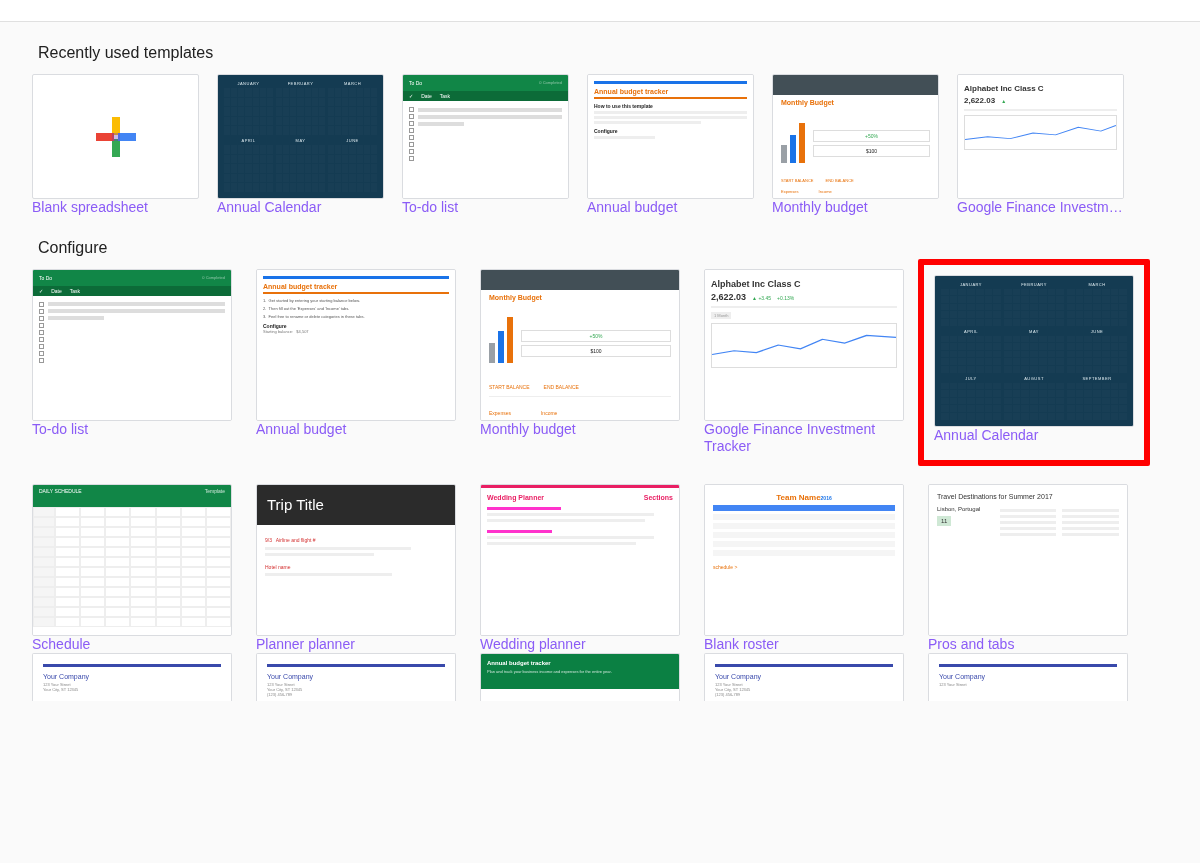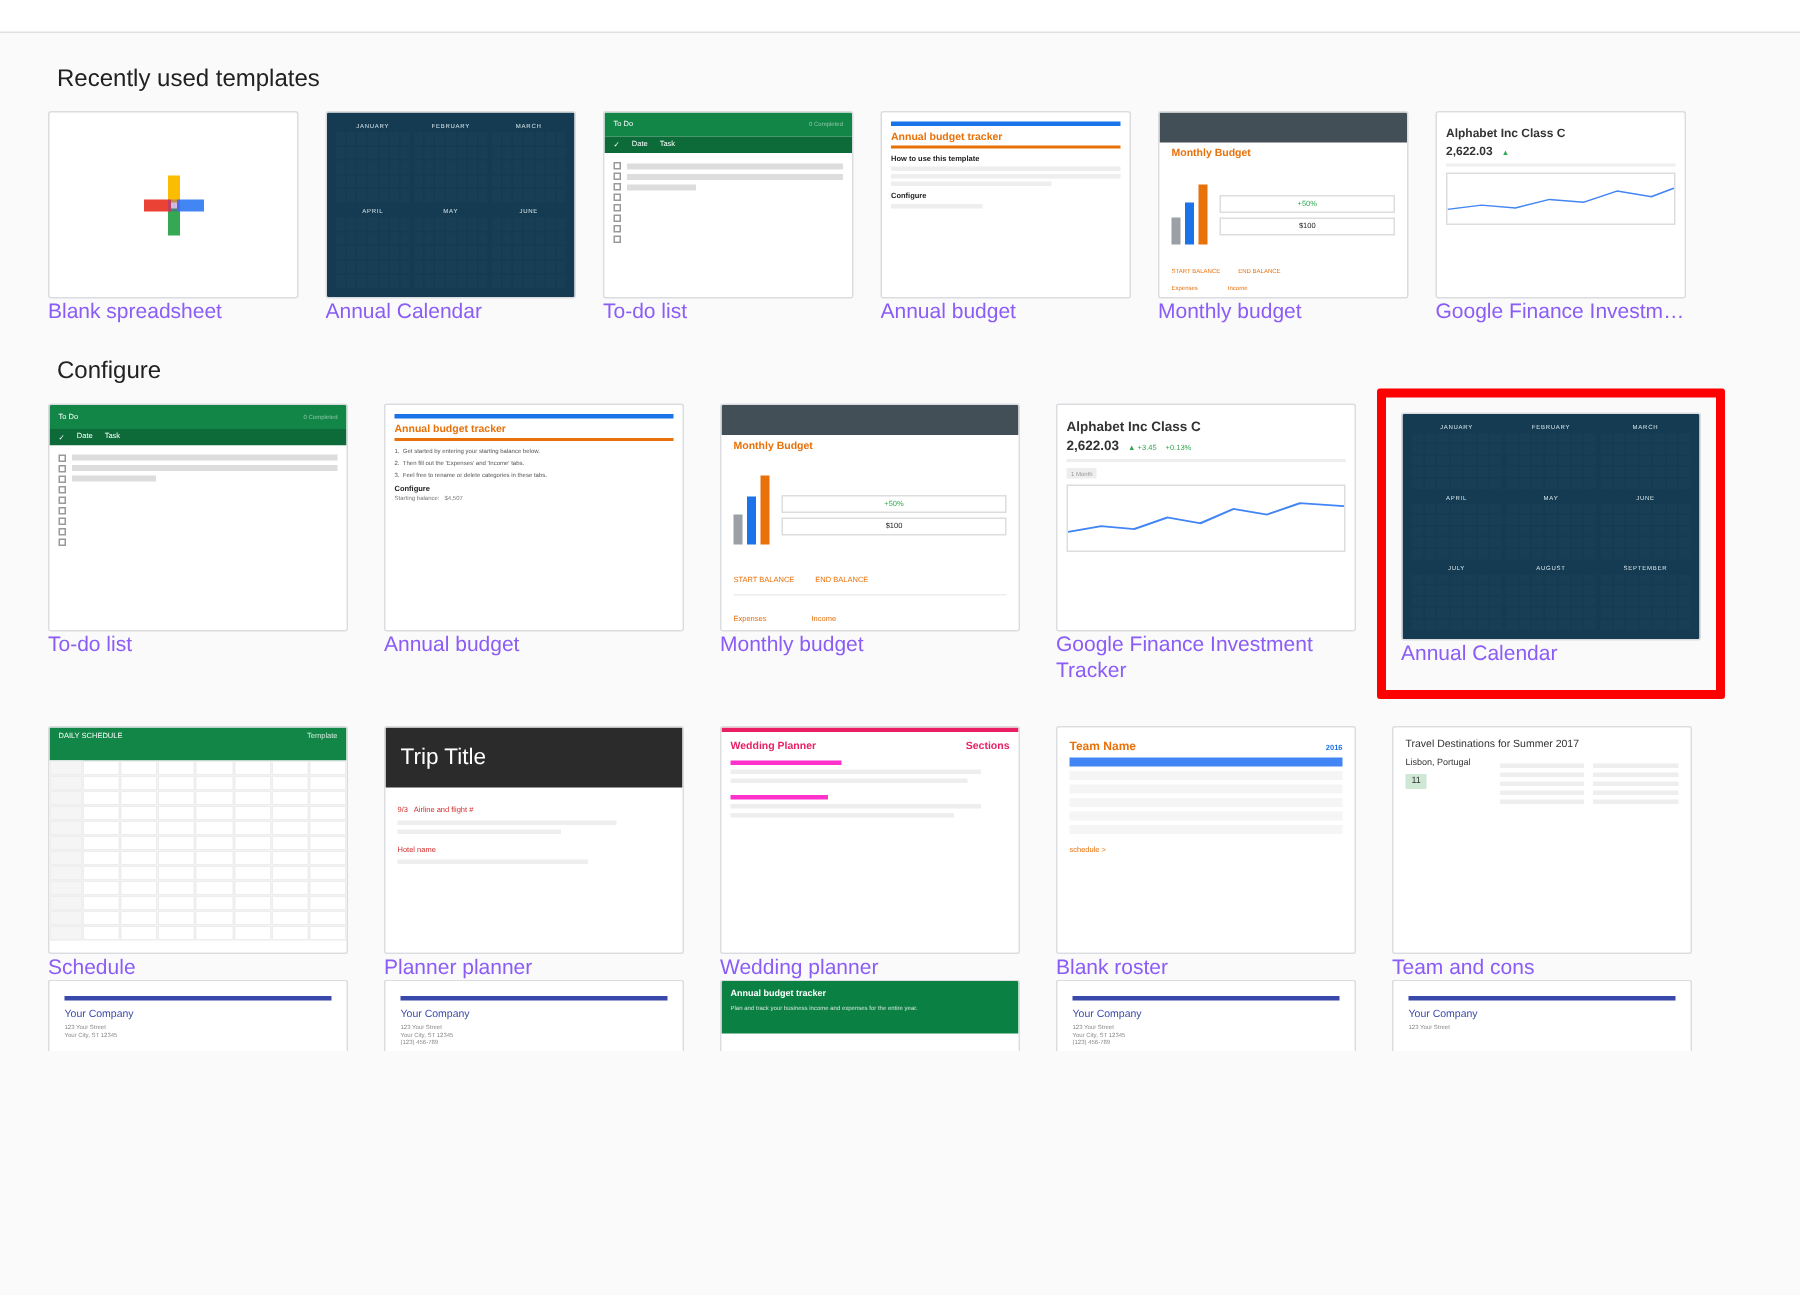--- a/index.html
+++ b/index.html
@@ -1226,21 +1226,21 @@
             <div style="height:3px;background:#eee;margin:3px 0;width:80%"></div>
           </div>
         </div>
       </div>
       <div class="label">Wedding planner</div>
     </div>
 
     <div class="template-card">
       <div class="thumb">
         <div class="roster">
-          <div style="display:flex; justify-content:space-between; align-items:baseline;">
+          <div style="display:flex; justify-content:center; align-items:baseline;">
             <span class="roster-h">Team Name</span>
             <span class="roster-yr">2016</span>
           </div>
           <div class="roster-row"></div>
           <div style="height:6px;background:#f5f5f5;margin:3px 0"></div>
           <div style="height:6px;background:#f5f5f5;margin:3px 0"></div>
           <div style="height:6px;background:#f5f5f5;margin:3px 0"></div>
           <div style="height:6px;background:#f5f5f5;margin:3px 0"></div>
           <div style="height:6px;background:#f5f5f5;margin:3px 0"></div>
           <div style="color:#e8710a;font-size:5px;margin-top:8px">schedule &gt;</div>
@@ -1268,21 +1268,21 @@
             <div class="pros-col">
               <div style="height:3px;background:#eee;margin:3px 0"></div>
               <div style="height:3px;background:#eee;margin:3px 0"></div>
               <div style="height:3px;background:#eee;margin:3px 0"></div>
               <div style="height:3px;background:#eee;margin:3px 0"></div>
               <div style="height:3px;background:#eee;margin:3px 0"></div>
             </div>
           </div>
         </div>
       </div>
-      <div class="label">Team and cons</div>
+      <div class="label">Pros and tabs</div>
     </div>
 
   </div>
 
 
   <div class="row work-row" style="gap:24px;">
 
     <div class="template-card">
       <div class="thumb" style="height:48px;border-bottom:none;border-radius:2px 2px 0 0;">
         <div class="company">

